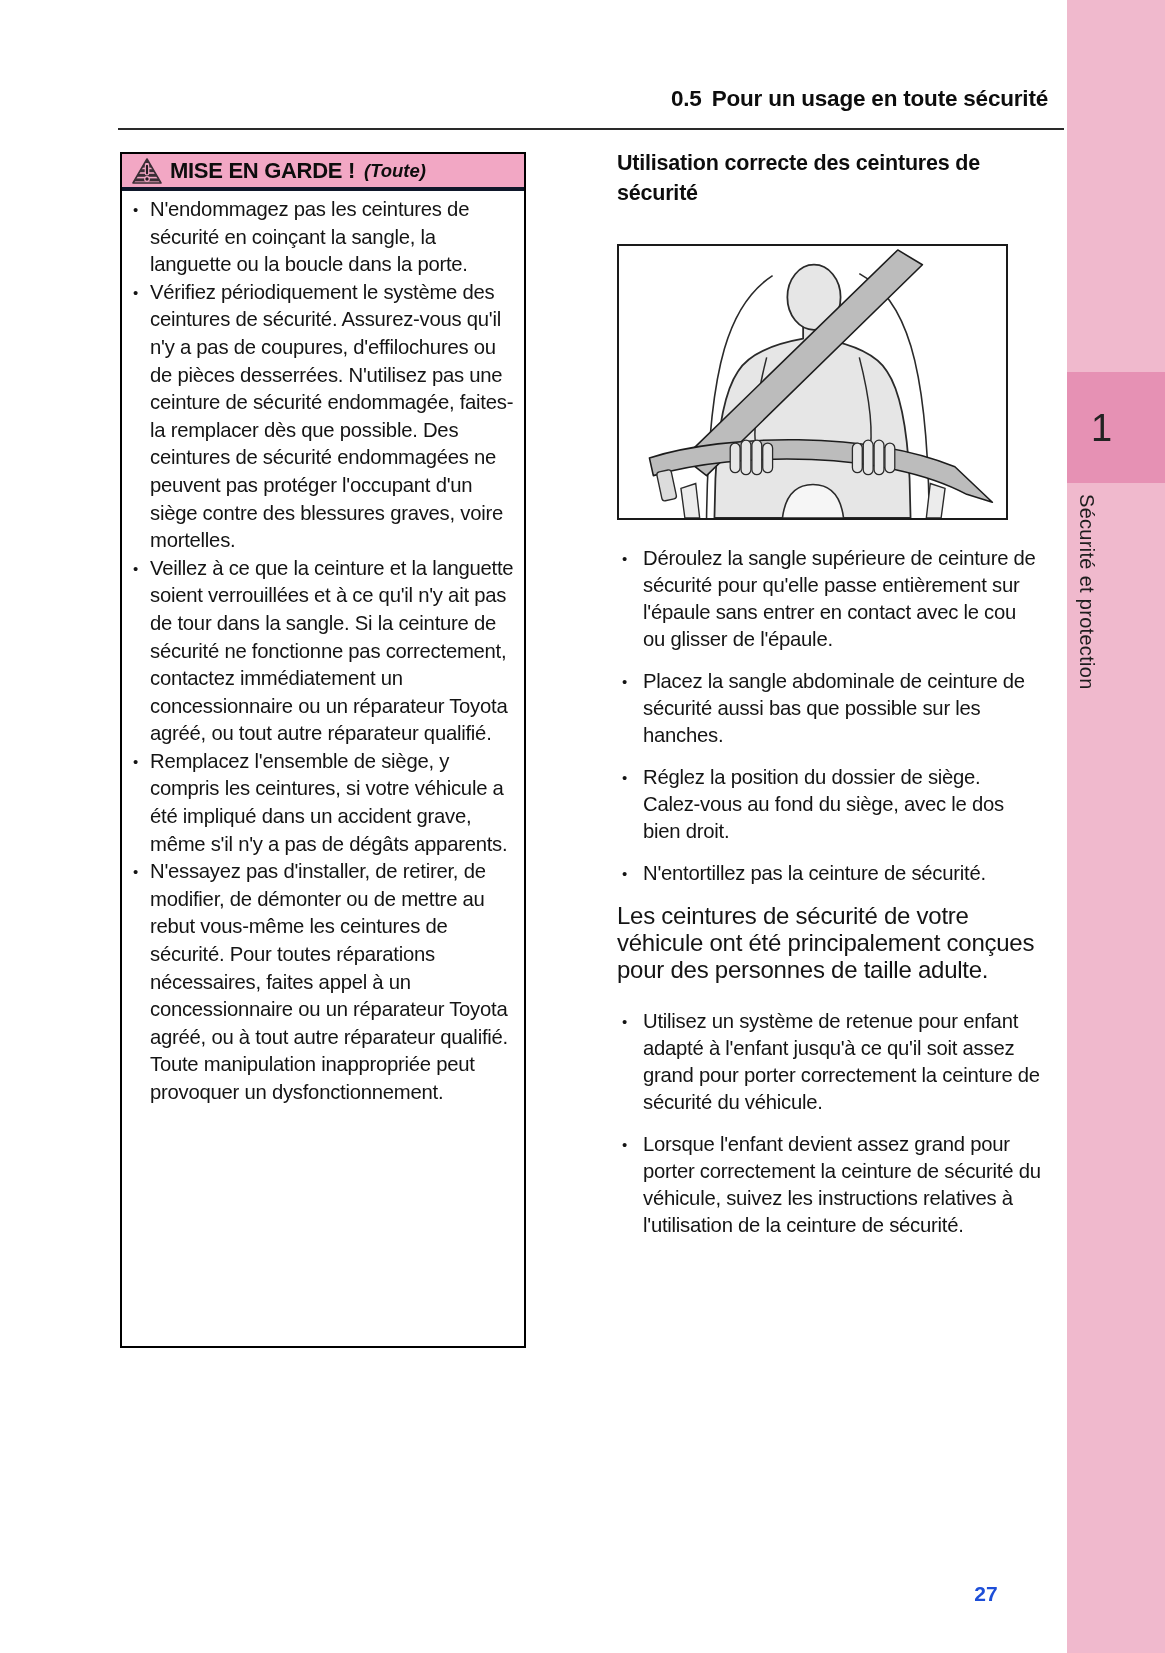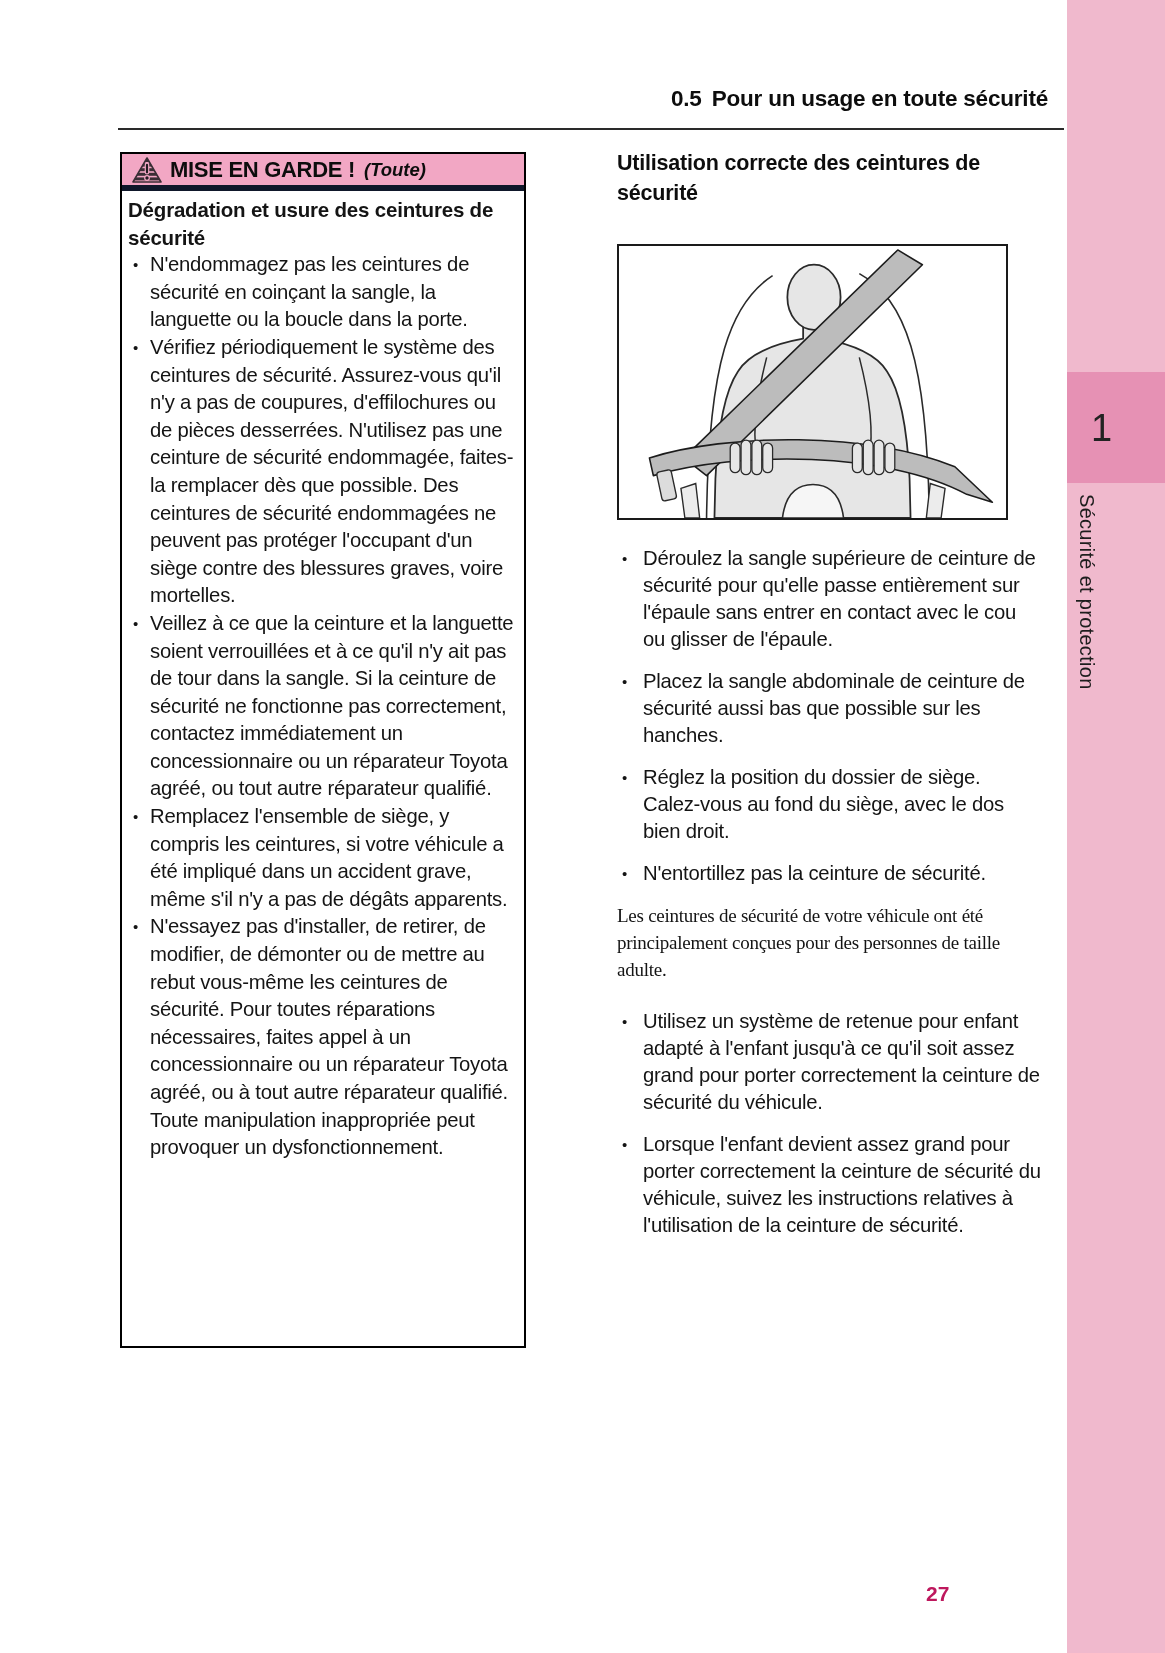--- a/index.html
+++ b/index.html
@@ -27,21 +27,21 @@
   .page-header{position:absolute;top:86px;left:118px;width:930px;text-align:right;
     font-size:22.5px;font-weight:700;letter-spacing:-0.2px;color:#0d0d0d;}
   .page-header .num{margin-right:10px;}
   .header-rule{position:absolute;top:128px;left:118px;width:946px;height:2px;background:#2a2a2a;}
   
   .warning-box{
     position:absolute;left:120px;top:152px;width:406px;height:1196px;
     border:2px solid #000;box-sizing:border-box;background:#fff;
   }
   .warning-head{
-    height:37px;background:#f2a7c4;border-bottom:6px solid #0f172a;
+    height:37px;background:#f2a7c4;border-bottom:4px solid #0f172a;
     display:flex;align-items:center;padding-left:10px;box-sizing:border-box;
   }
   .warning-head .w-title{font-size:22px;font-weight:700;letter-spacing:-0.3px;margin-left:8px;color:#0d0d0d;}
   .warning-head .w-suffix{font-size:18.5px;font-weight:700;font-style:italic;margin-left:9px;color:#0d0d0d;}
   .wbox-body{padding:5px 8px 0 6px;overflow:hidden;height:1150px;box-sizing:border-box;}
   .wbox-sub{font-size:20.5px;font-weight:700;line-height:27.6px;letter-spacing:-0.2px;}
   .b-item{display:flex;}
   .b-dot{flex:none;width:22px;padding-left:5px;box-sizing:border-box;line-height:27.6px;font-size:15px;}
   .b-dot::before{content:"•";}
   .b-text{flex:1;font-size:20.3px;line-height:27.6px;letter-spacing:-0.25px;}
@@ -51,24 +51,24 @@
   .figure{
     margin-top:36px;width:387px;height:272px;border:2px solid #1a1a1a;background:#fff;
   }
   .rc-bullets{margin-top:25px;}
   .rb-item{display:flex;margin-bottom:15px;}
   .rb-dot{flex:none;width:26px;padding-left:5px;box-sizing:border-box;line-height:27px;font-size:15px;}
   .rb-dot::before{content:"•";}
   .rb-text{flex:1;font-size:20.3px;line-height:27px;letter-spacing:-0.25px;}
   .rc-heading2{font-size:21.5px;font-weight:700;line-height:30px;letter-spacing:-0.2px;width:440px;
     margin-top:14px;margin-bottom:16px;color:#0d0d0d;}
-  .rc-intro{font-size:19px;line-height:27px;letter-spacing:-0.25px;margin-bottom:17px;font-family:Liberation Serif, serif;}
-  
-  .page-number{position:absolute;top:1582px;left:926px;width:120px;text-align:left;
-    font-size:21px;font-weight:700;color:#be185d;}
+  .rc-intro{font-size:24px;line-height:27px;letter-spacing:-0.25px;margin-bottom:17px;}
+  
+  .page-number{position:absolute;top:1582px;left:926px;width:120px;text-align:center;
+    font-size:21px;font-weight:700;color:#1d4ed8;}
 </style>
 </head>
 <body>
 
 <div class="page">
 
   <div class="sidebar">
     <div class="sidebar-tab">
       <span class="chapter-num">1</span>
     </div>
@@ -96,21 +96,20 @@
           <rect x="0" y="20.4" width="30" height="3" fill="#3a2e35"></rect>
         </g>
         <path d="M15,1 L29,25 L1,25 Z" fill="none" stroke="#3a2e35" stroke-width="1.6" stroke-linejoin="round"></path>
         <rect x="13.3" y="6.2" width="3.4" height="10.8" rx="1.7" fill="#241c22" stroke="#f2a7c4" stroke-width="1.2"></rect>
         <circle cx="15" cy="21" r="2.3" fill="#241c22" stroke="#f2a7c4" stroke-width="1.2"></circle>
       </svg>
       <span class="w-title">MISE EN GARDE !</span>
       <span class="w-suffix">(Toute)</span>
     </div>
     <div class="wbox-body">
-      <div class="wbox-sub">Dégradation et usure des ceintures de sécurité</div>
       <div class="b-item">
         <span class="b-dot"></span>
         <span class="b-text">N'endommagez pas les ceintures de sécurité en coinçant la sangle, la languette ou la boucle dans la porte.</span>
       </div>
       <div class="b-item">
         <span class="b-dot"></span>
         <span class="b-text">Vérifiez périodiquement le système des ceintures de sécurité. Assurez-vous qu'il n'y a pas de coupures, d'effilochures ou de pièces desserrées. N'utilisez pas une ceinture de sécurité endommagée, faites-la remplacer dès que possible. Des ceintures de sécurité endommagées ne peuvent pas protéger l'occupant d'un siège contre des blessures graves, voire mortelles.</span>
       </div>
       <div class="b-item">
         <span class="b-dot"></span>

